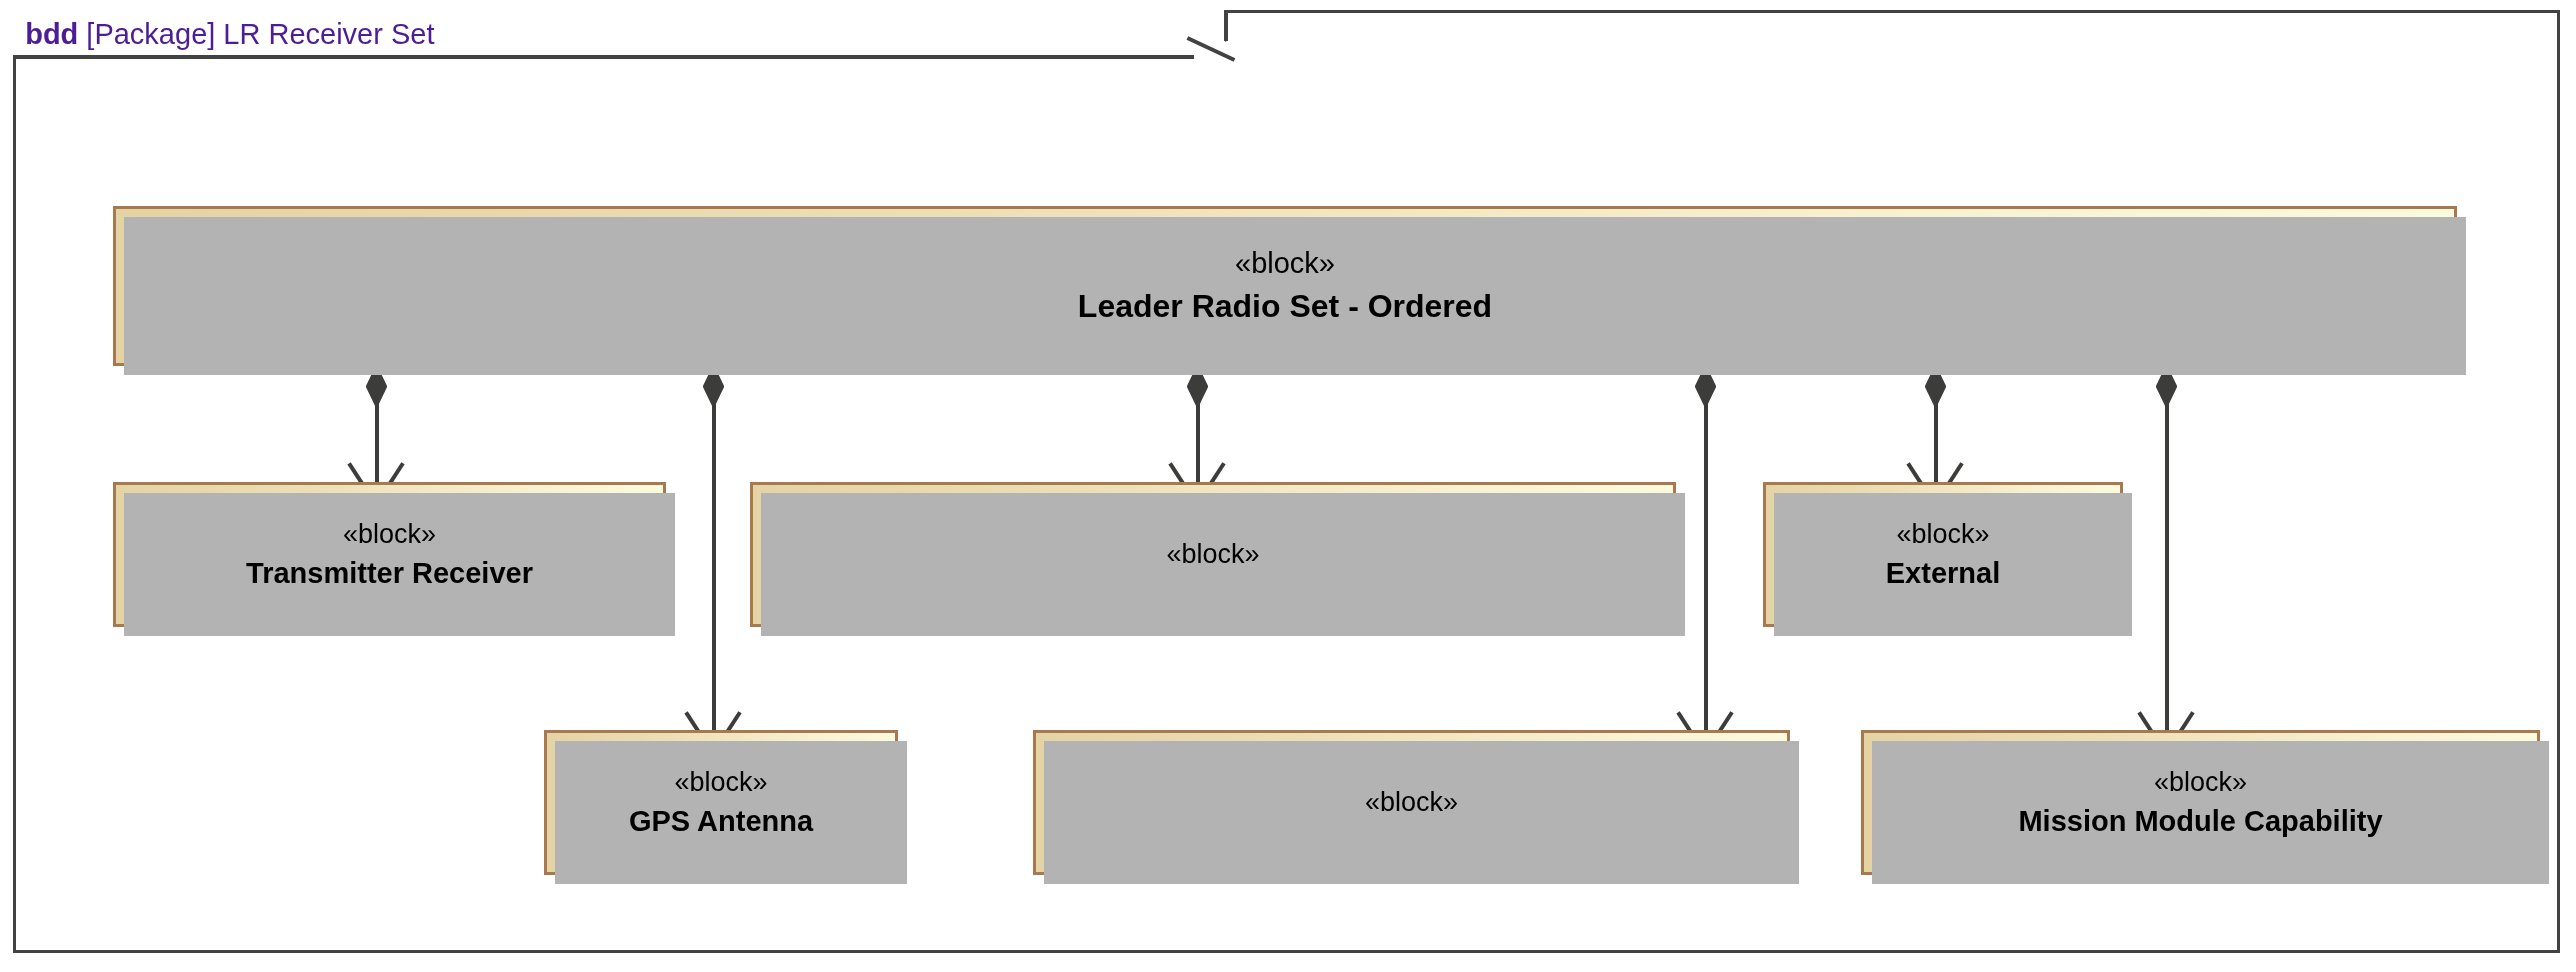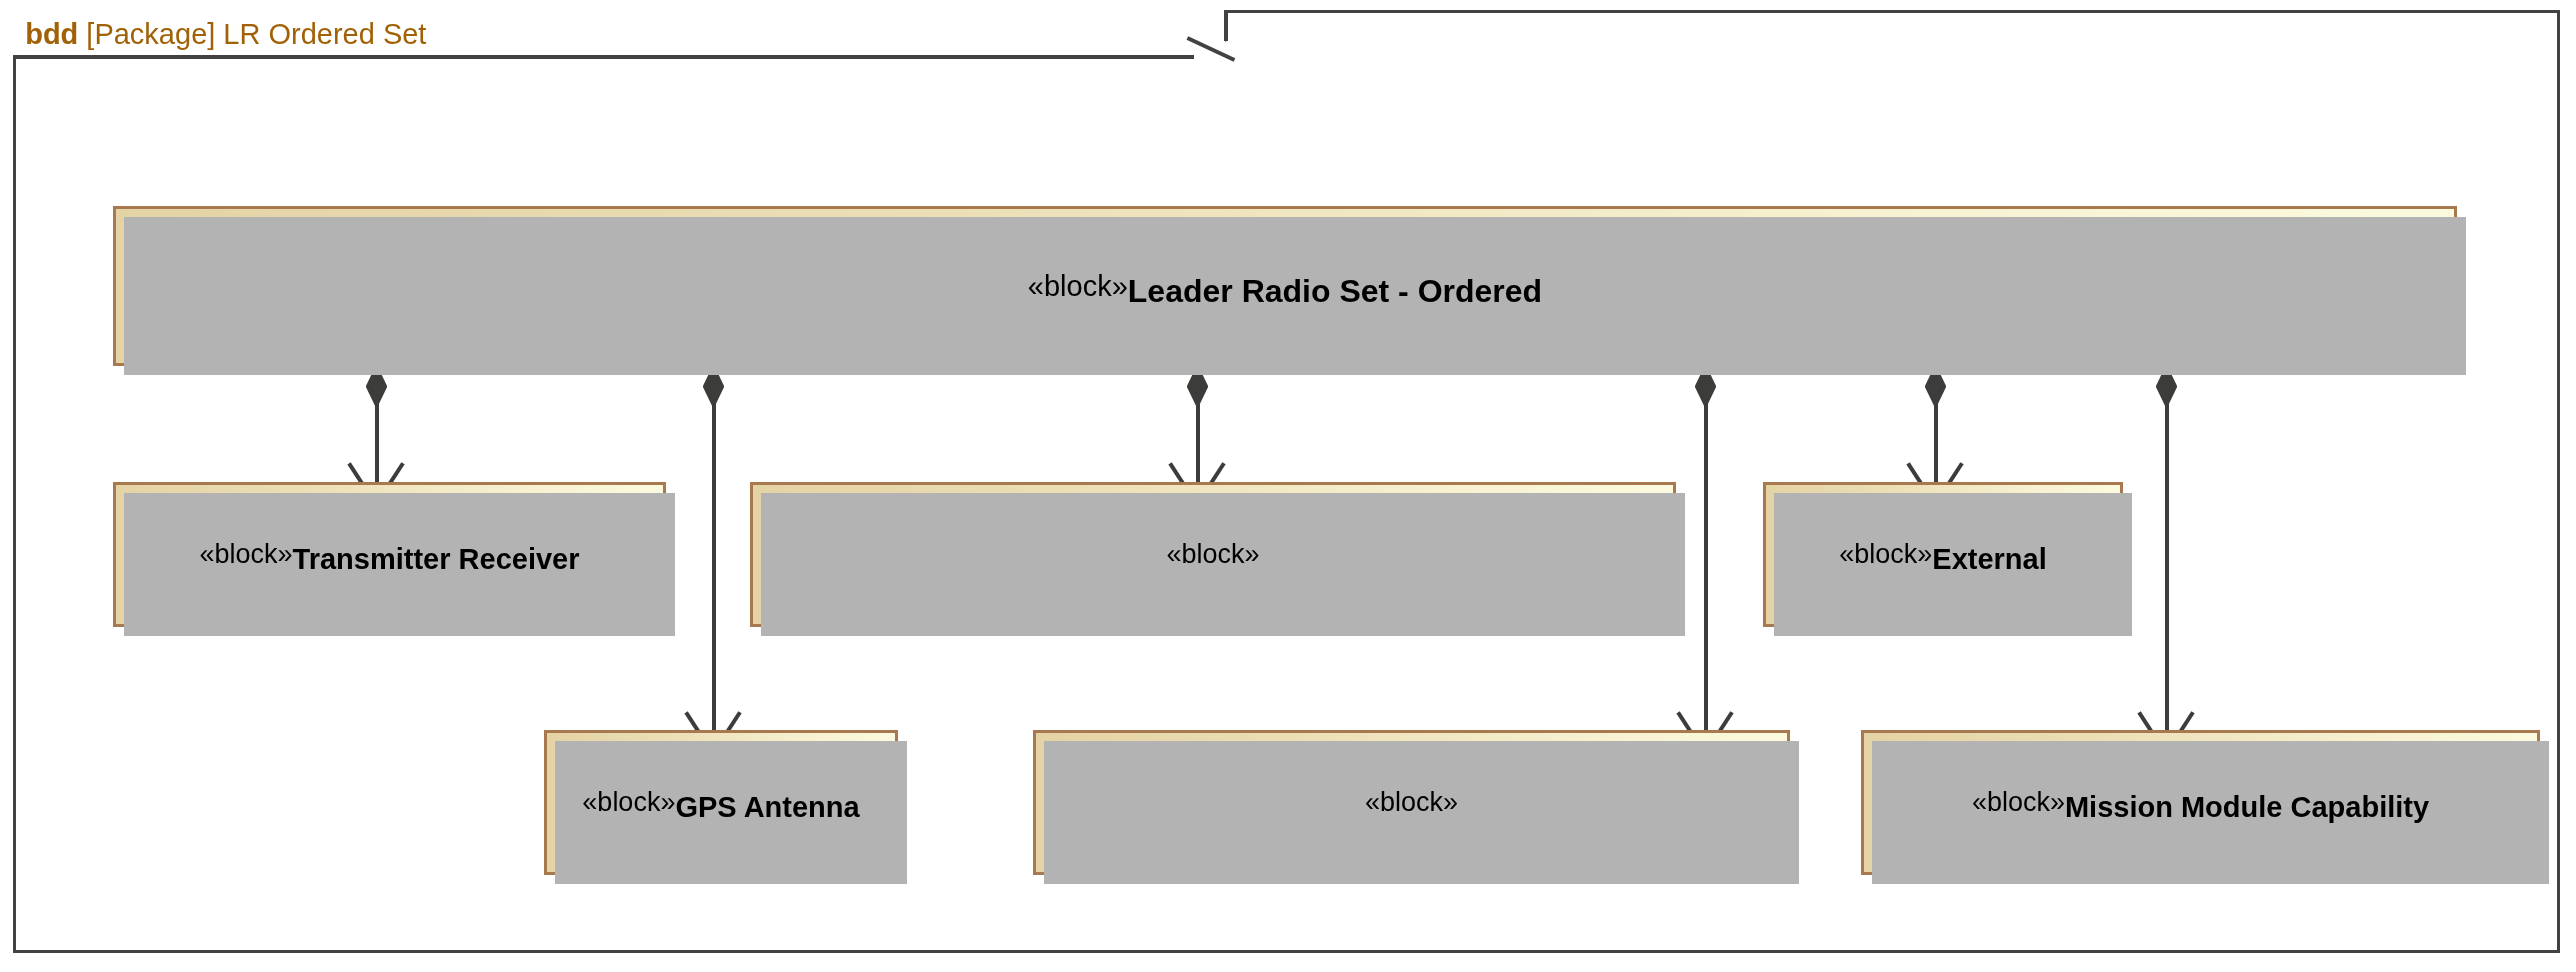--- a/index.html
+++ b/index.html
@@ -51,21 +51,21 @@
     left: 13px;
     top: 10px;
     width: 1215px;
     height: 49px;
     display: flex;
     align-items: center;
     padding-left: 12.2px;
     box-sizing: border-box;
     white-space: nowrap;
     font-size: 29px;
-    color: #a16207;
+    color: #4c1d95;
     letter-spacing: 0px;
   }
   .frame-tab-inner .kw {
     font-weight: bold;
   }
   .frame-tab-inner .sp { display: inline-block; width: 8px; }
 
   
   .tab-edge-v {
     position: absolute;
@@ -94,21 +94,21 @@
     background: #424242;
   }
 
   
   .block {
     position: absolute;
     box-sizing: border-box;
     border: 3.6px solid #a8784f;
     background-image: linear-gradient(to right, #e4d3a5 0%, #ecdfb6 35%, #f6f0cf 72%, #fcfade 100%);
     display: flex;
-    flex-direction: row;
+    flex-direction: column;
     align-items: center;
     justify-content: center;
     color: #000000;
     z-index: 3;
   }
   .block::after {
     content: "";
     position: absolute;
     left: 8px;
     top: 8px;
@@ -181,21 +181,21 @@
   <div class="frame-tab"></div>
   <div class="tab-edge-v"></div>
   <div class="tab-edge-diag"></div>
   <div class="tab-edge-h"></div>
 
   <div class="frame-tab-inner">
     <span class="kw">bdd</span>
     <span class="sp"></span>
     <span>[Package]</span>
     <span class="sp"></span>
-    <span>LR Ordered Set</span>
+    <span>LR Receiver Set</span>
     <span class="sp"></span>
   </div>
 
   <div class="conn" style="left:375px; top:364px;">
     <div class="conn-line" style="height:126px;"></div>
     <div class="diamond"></div>
     <div class="arrowhead" style="top:94px;">
       <span class="a-l"></span>
         <span class="a-r"></span>
     </div>

